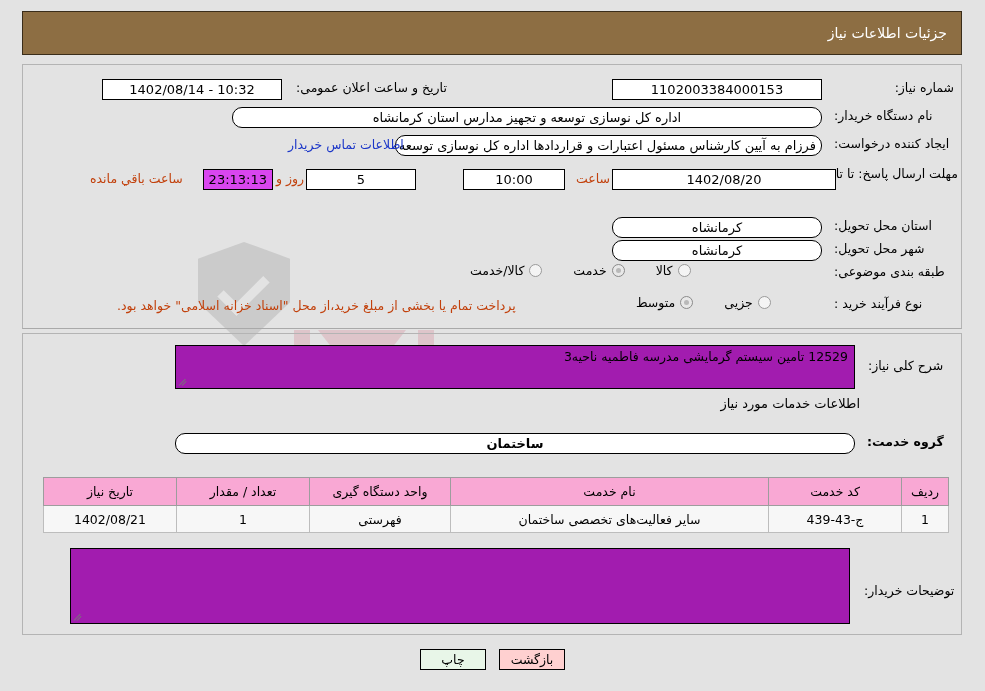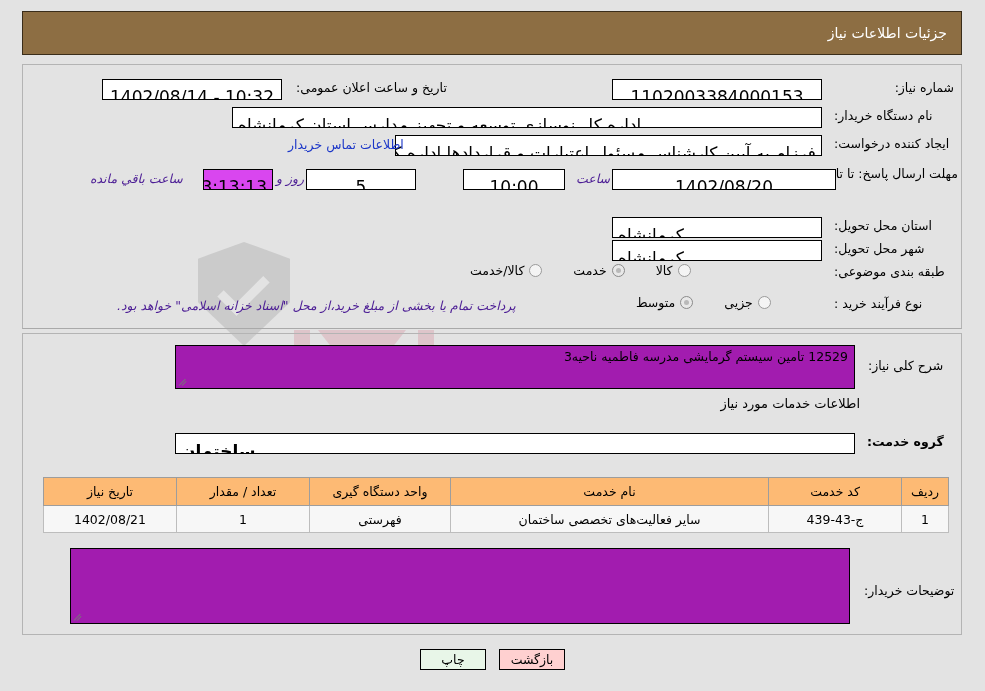--- a/index.html
+++ b/index.html
@@ -122,35 +122,34 @@
     line-height: 15px;
   }
   .lbl.two-line { line-height: 15px; }
 
   .field {
     box-sizing: border-box;
     border: 1px solid #000;
     background: #ffffff;
     height: 21px;
     line-height: 19px;
-    font-size: 17px;
-    padding: 8px 5px;
+    font-size: 13px;
+    padding: 0 5px;
     text-align: center;
     color: #000;
     overflow: hidden;
     white-space: nowrap;
   }
-  .field.rtl-right { text-align: left; }
+  .field.rtl-right { text-align: center; border-radius: 10px; }
   .field.yellow { background: #d946ef; }
 
   .plainlabel {
     font-size: 12.5px;
     padding: 0 4px;
-    color: #4c1d95;
-    font-style: italic;
+    color: #c2410c;
   }
   .link {
     color: #1b36c8;
     font-size: 12.5px;
     text-decoration: none;
     cursor: pointer;
   }
 
   
   .radio {
@@ -226,21 +225,21 @@
     width: 906px;
     z-index: 12;
   }
   table.grid {
     border-collapse: collapse;
     width: 100%;
     font-size: 12.5px;
     background: #fff;
   }
   table.grid th {
-    background: #fdba74;
+    background: #f9a8d4;
     border: 1px solid #9d9d9d;
     height: 27px;
     font-weight: normal;
     color: #000;
     font-size: 12.5px;
     padding: 0 6px;
   }
   table.grid td {
     background: #f7f7f7;
     border: 1px solid #bdbdbd;

